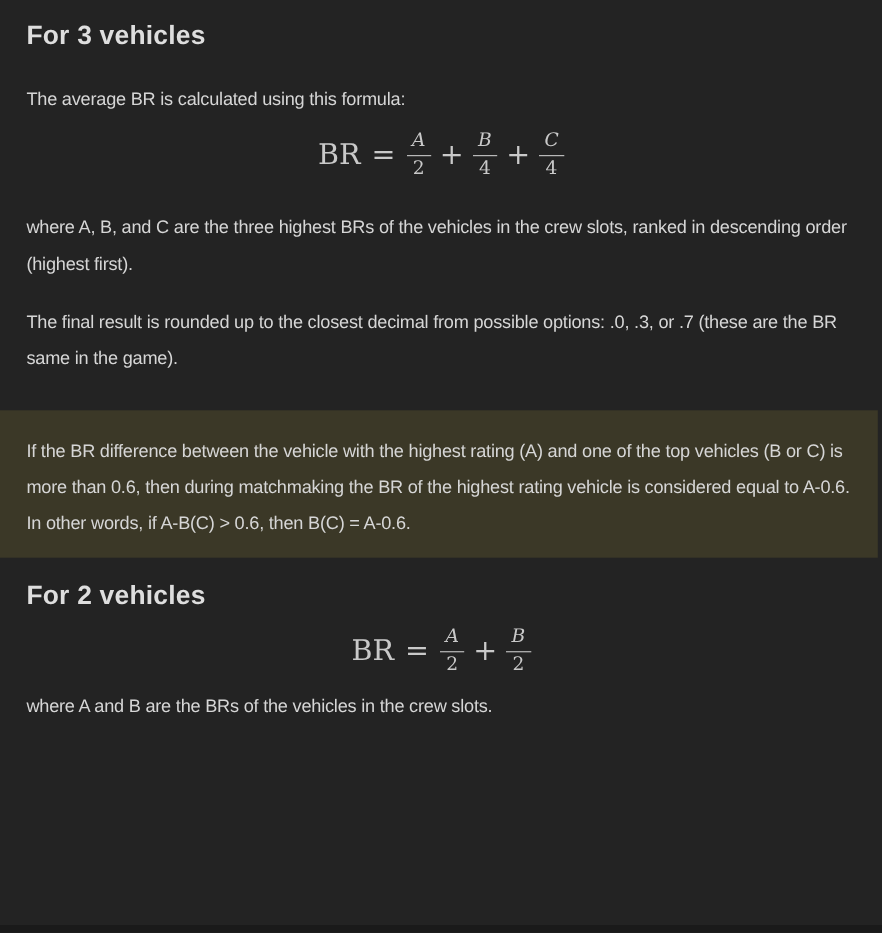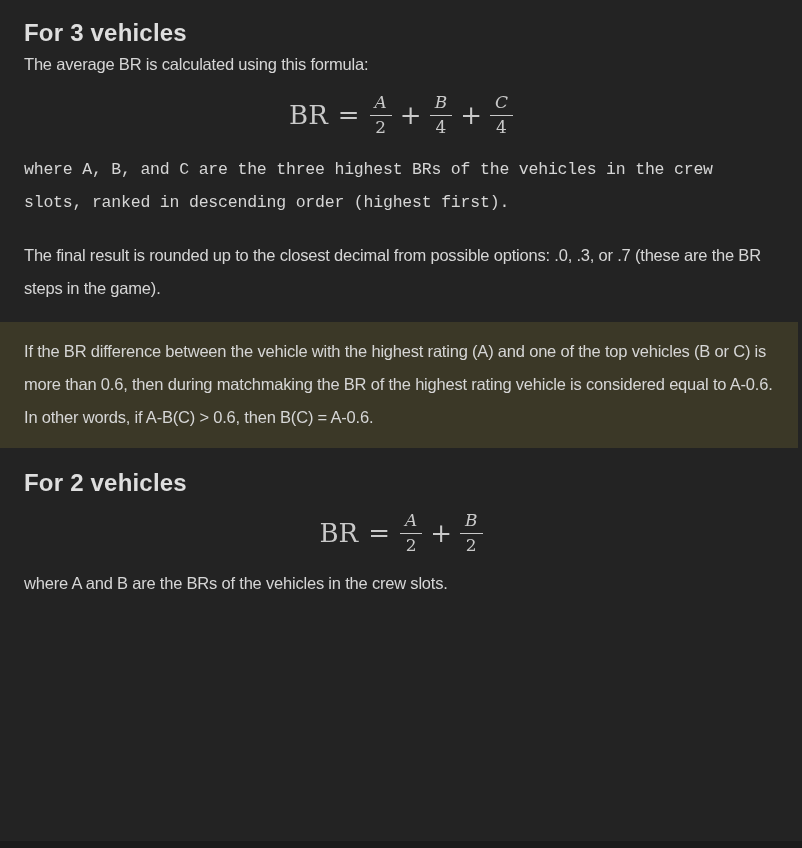--- a/index.html
+++ b/index.html
@@ -28,22 +28,22 @@
   }
   .section-heading.second { padding-top: 20px; }
 
   p {
     margin: 0 24px;
     font-size: 16.5px;
     line-height: 33px;
     letter-spacing: -0.2px;
     color: #d6d6d6;
   }
-  .p-intro1   { }
-  .p-where1   { margin-top: 16px; font-family: Liberation Mono, monospace; }
+  .p-intro1   { margin-top: 26px; }
+  .p-where1   { margin-top: 28px; }
   .p-rounding { margin-top: 20px; }
   .p-intro2   { margin-top: 25px; }
   .p-where2   { margin-top: 12px; }
 
   .formula {
     display: flex;
     justify-content: center;
     align-items: center;
     gap: 8px;
     font-family: "DejaVu Serif", serif;
@@ -61,24 +61,24 @@
     line-height: 1.15;
   }
   .frac .num {
     font-style: italic;
     padding: 0 5px 2px;
     border-bottom: 1px solid #c9c9c9;
   }
   .frac .den { padding-top: 2px; }
 
   .note-box {
-    margin-top: 17px;
+    margin-top: 30px;
     margin-right: 4px;
     background: #3b3827;
-    padding: 13px 24px 14px;
+    padding: 21px 24px 14px;
   }
   .note-box p { margin: 0; }
 
   .bottom-strip {
     position: absolute;
     left: 0;
     bottom: 0;
     width: 100%;
     height: 7px;
     background: #1a1a1a;
@@ -108,21 +108,21 @@
       </span>
       <span class="f-plus">+</span>
       <span class="frac">
         <span class="num">C</span>
         <span class="den">4</span>
       </span>
     </div>
 
     <p class="p-where1">where A, B, and C are the three highest BRs of the vehicles in the crew slots, ranked in descending order (highest first).</p>
 
-    <p class="p-rounding">The final result is rounded up to the closest decimal from possible options: .0, .3, or .7 (these are the BR steps in the game).</p>
+    <p class="p-rounding">The final result is rounded up to the closest decimal from possible options: .0, .3, or .7 (these are the BR same in the game).</p>
   </section>
 
   <aside class="note-box">
     <p>If the BR difference between the vehicle with the highest rating (A) and one of the top vehicles (B or C) is more than 0.6, then during matchmaking the BR of the highest rating vehicle is considered equal to A-0.6. In other words, if A-B(C) &gt; 0.6, then B(C) = A-0.6.</p>
   </aside>
 
   <section>
     <h2 class="section-heading second">For 2 vehicles</h2>
 
 

